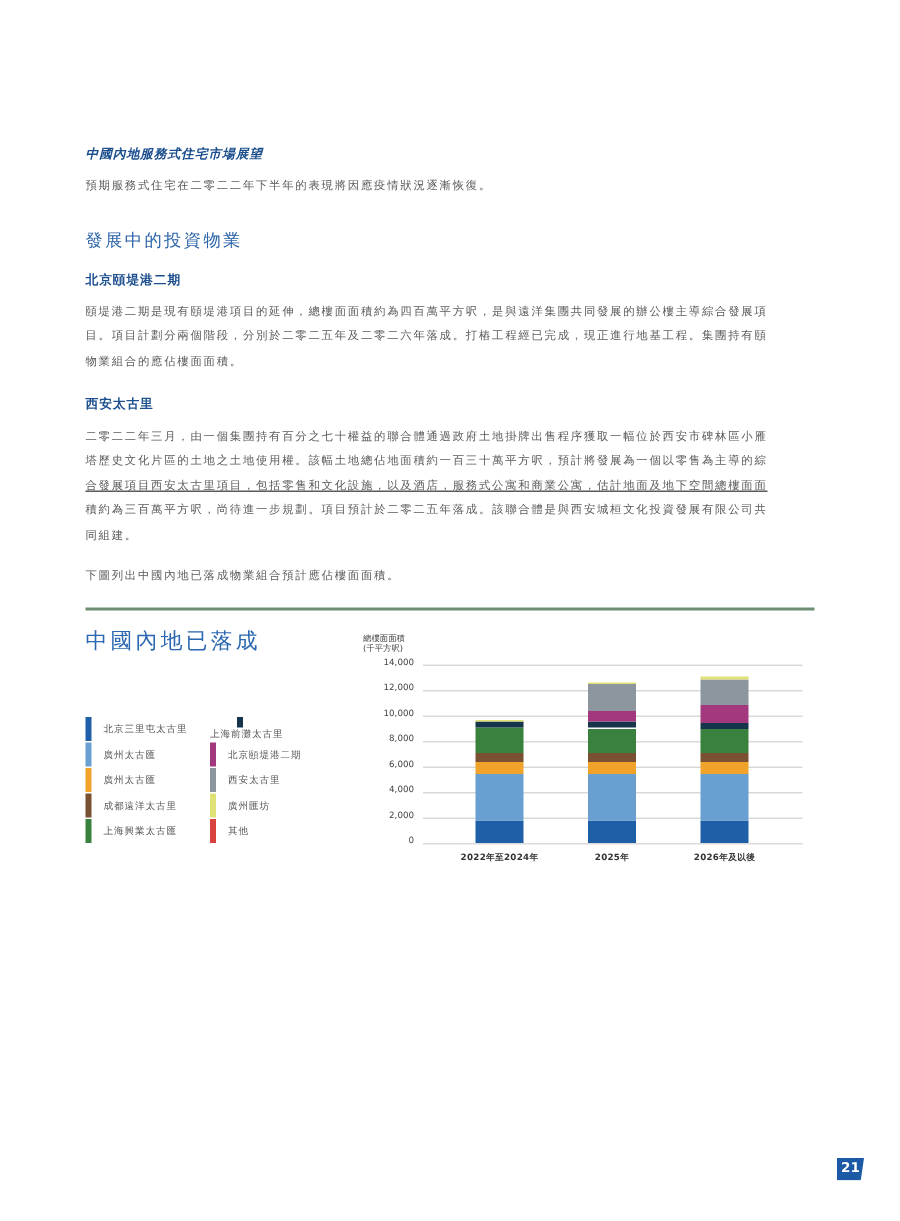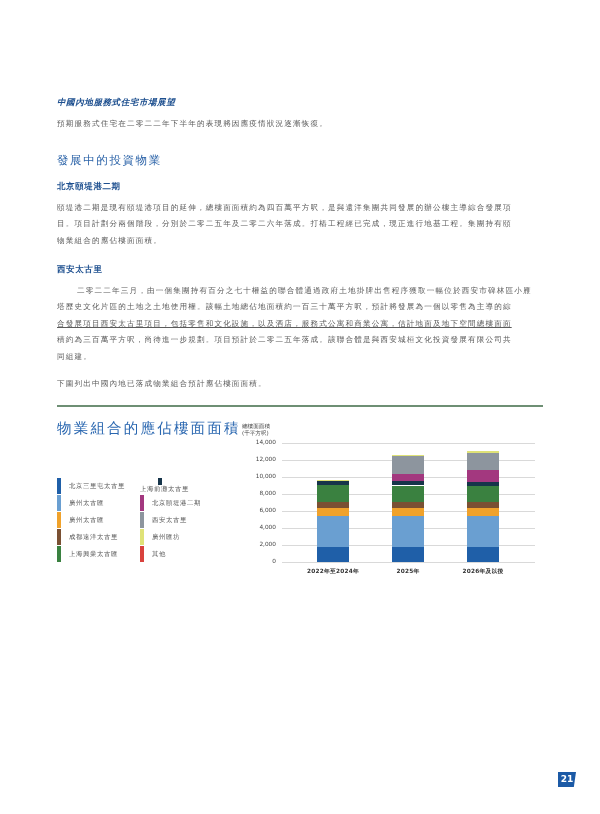--- a/index.html
+++ b/index.html
@@ -30,32 +30,32 @@
 <div class="abs body-line" style="left:57px; top:119px;">預期服務式住宅在二零二二年下半年的表現將因應疫情狀況逐漸恢復。</div>
 
 <div class="abs section-title" style="left:57px; top:153px;">發展中的投資物業</div>
 
 <div class="abs h-bold" style="left:57px; top:181px;">北京頤堤港二期</div>
 <div class="abs body-line" style="left:57px; top:203px;">頤堤港二期是現有頤堤港項目的延伸，總樓面面積約為四百萬平方呎，是與遠洋集團共同發展的辦公樓主導綜合發展項</div>
 <div class="abs body-line" style="left:57px; top:219px;">目。項目計劃分兩個階段，分別於二零二五年及二零二六年落成。打樁工程經已完成，現正進行地基工程。集團持有頤</div>
 <div class="abs body-line" style="left:57px; top:236px;">物業組合的應佔樓面面積。</div>
 
 <div class="abs h-bold" style="left:57px; top:264px;">西安太古里</div>
-<div class="abs body-line" style="left:57px; top:286px;margin-left:20px;">二零二二年三月，由一個集團持有百分之七十權益的聯合體通過政府土地掛牌出售程序獲取一幅位於西安市碑林區小雁</div>
+<div class="abs body-line" style="left:57px; top:286px;">二零二二年三月，由一個集團持有百分之七十權益的聯合體通過政府土地掛牌出售程序獲取一幅位於西安市碑林區小雁</div>
 <div class="abs body-line" style="left:57px; top:302px;">塔歷史文化片區的土地之土地使用權。該幅土地總佔地面積約一百三十萬平方呎，預計將發展為一個以零售為主導的綜</div>
 <div class="abs body-line" style="left:57px; top:319px;text-decoration:underline;">合發展項目西安太古里項目，包括零售和文化設施，以及酒店，服務式公寓和商業公寓，估計地面及地下空間總樓面面</div>
 <div class="abs body-line" style="left:57px; top:335px;">積約為三百萬平方呎，尚待進一步規劃。項目預計於二零二五年落成。該聯合體是與西安城桓文化投資發展有限公司共</div>
 <div class="abs body-line" style="left:57px; top:352px;">同組建。</div>
 
 <div class="abs body-line" style="left:57px; top:379px;">下圖列出中國內地已落成物業組合預計應佔樓面面積。</div>
 
 <div class="abs divider"></div>
 
 <div class="abs chart-title" style="left:57px; top:419px;">
-  <div>物業組合的應佔樓面面積</div>
+  <div>中國內地已落成</div>
 </div>
 
 <div class="abs" style="left:57px; top:478px; width:180px; height:96px;">
   <div class="legend-item" style="left:0; top:0;">
     <span class="legend-swatch" style="background:#1f5fa8"></span>
     <span class="legend-label">北京三里屯太古里</span>
   </div>
   <div class="legend-item" style="left:83px; top:0;flex-direction:column;">
     <span class="legend-swatch" style="background:#16344a"></span>
     <span class="legend-label">上海前灘太古里</span>

